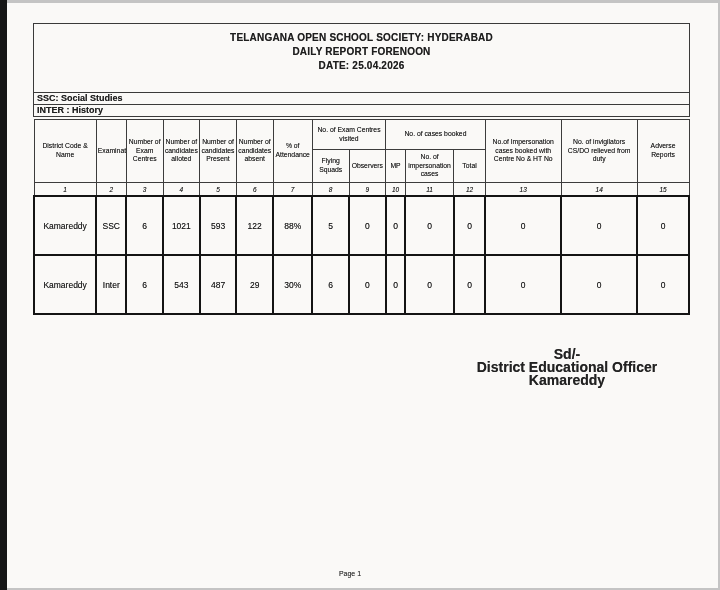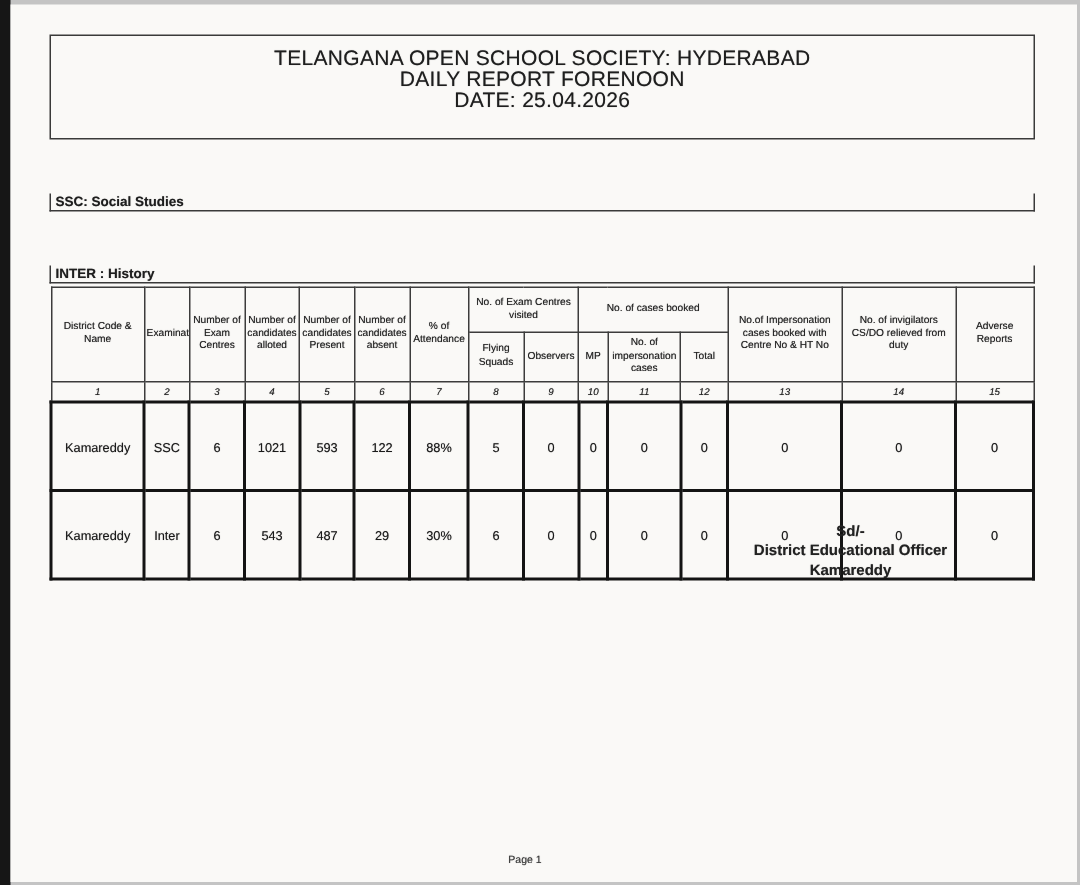--- a/index.html
+++ b/index.html
@@ -10,35 +10,35 @@
     color:#1e1e1e;
   }
   .scan-bar{position:absolute;left:0;top:0;width:7px;height:590px;background:#161616;}
   .page{position:absolute;left:7px;top:3px;width:711px;height:585px;background:#faf9f7;}
   .page *{text-shadow:0 0 0.5px rgba(50,50,50,.65);}
   .doc{position:absolute;left:26px;top:20px;width:657px;}
   .title-box{
     border:1px solid #3a3a3a;height:70px;box-sizing:border-box;
     text-align:center;padding-top:7px;
   }
-  .title-box div{font-weight:normal;font-size:14px;line-height:14px;letter-spacing:.2px;}
+  .title-box div{font-weight:bold;font-size:10px;line-height:14px;letter-spacing:.2px;}
   .band{
     border:1px solid #3a3a3a;border-top:none;
-    font-weight:bold;font-size:9px;line-height:11px;padding:0 3px;margin-top:36px;
+    font-weight:bold;font-size:9px;line-height:11px;padding:0 3px;
   }
   table{border-collapse:collapse;width:100%;table-layout:fixed;margin-top:2px;}
   th,td{border:1px solid #3c3c3c;text-align:center;vertical-align:middle;overflow:hidden;padding:0;}
   th{font-size:6.8px;font-weight:normal;line-height:1.3;padding:1px;color:#222;}
   tr.h1{height:30px;}
   tr.h2{height:33px;}
   .numrow td{font-size:6.5px;font-style:italic;height:12px;color:#222;}
   .datarow td{font-size:8.5px;height:57px;border:2px solid #141414;color:#1a1a1a;}
   .sig{
     position:absolute;left:430px;top:345px;width:260px;text-align:center;
-    font-size:10px;font-weight:bold;line-height:13px;color:#222;
+    font-size:14px;font-weight:bold;line-height:13px;color:#222;
   }
   .footer{
     position:absolute;left:263px;top:567px;width:160px;text-align:center;
     font-size:7px;color:#3b3b3b;
   }
 </style>
 </head>
 <body>
 
 <div class="scan-bar"></div>

